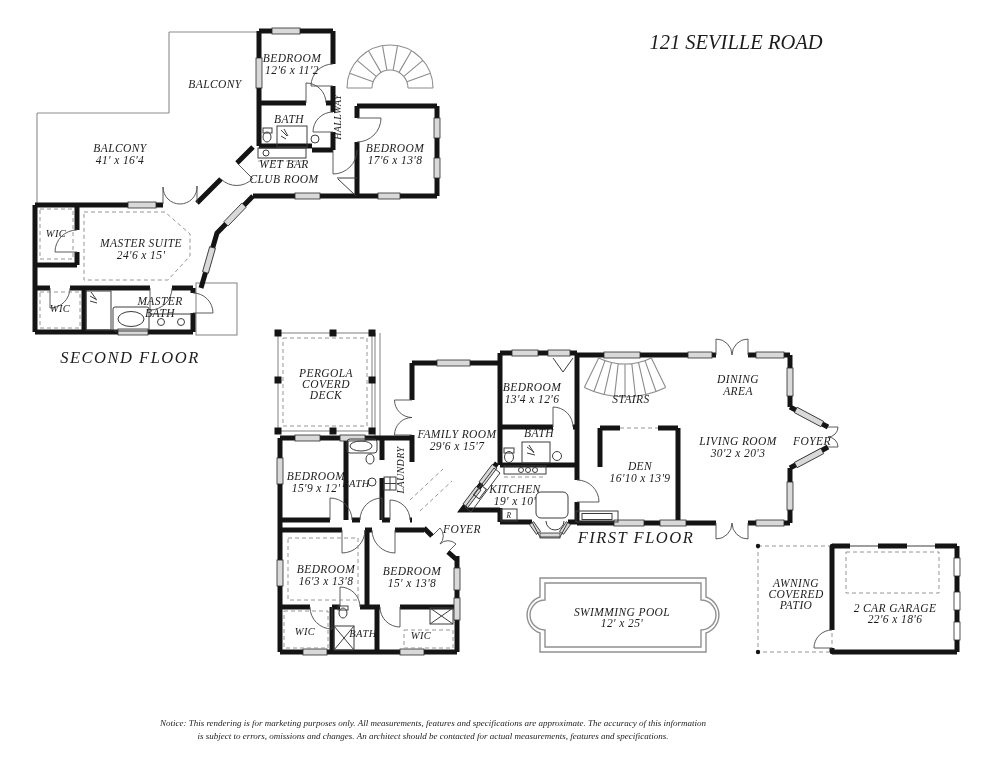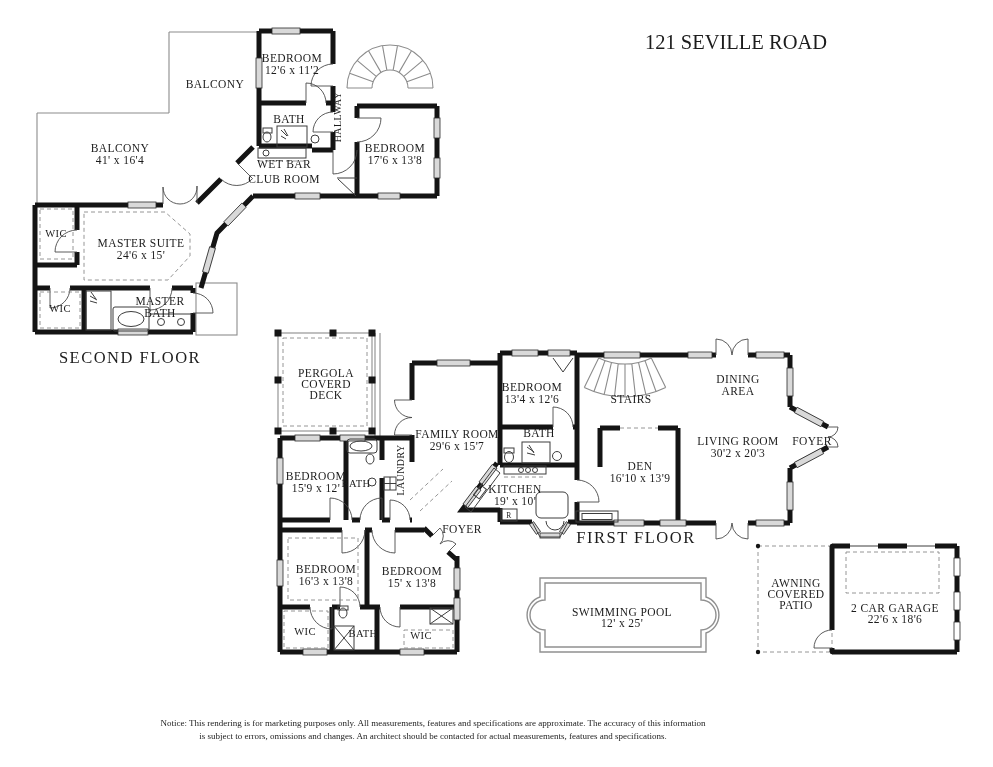--- a/index.html
+++ b/index.html
@@ -1,16 +1,16 @@
 <!DOCTYPE html>
 <html><head>
 <meta charset="utf-8">
 <style>
   html,body{margin:0;padding:0;background:#fff;}
-  #canvas{position:relative;width:993px;height:767px;font-family:"Liberation Serif",serif;}
+  #canvas{position:relative;width:993px;height:767px;font-family:"Liberation Serif",serif;font-style:italic;}
   svg{position:absolute;left:0;top:0;}
   .wall{stroke:#141414;stroke-width:5;fill:none;}
   .thin{stroke:#8c8c8c;stroke-width:1.1;fill:none;}
   .pool{stroke:#909090;stroke-width:1.4;fill:none;}
   .fix{stroke:#3d3d3d;stroke-width:1;fill:none;}
   .door{stroke:#4a4a4a;stroke-width:0.9;fill:none;}
   .dash{stroke:#8a8a8a;stroke-width:0.9;fill:none;stroke-dasharray:4 3;}
   .win{fill:#d9d9d9;stroke:#2a2a2a;stroke-width:0.8;}
   .winw{fill:#ffffff;stroke:#2a2a2a;stroke-width:0.8;}
   .post{fill:#141414;}

